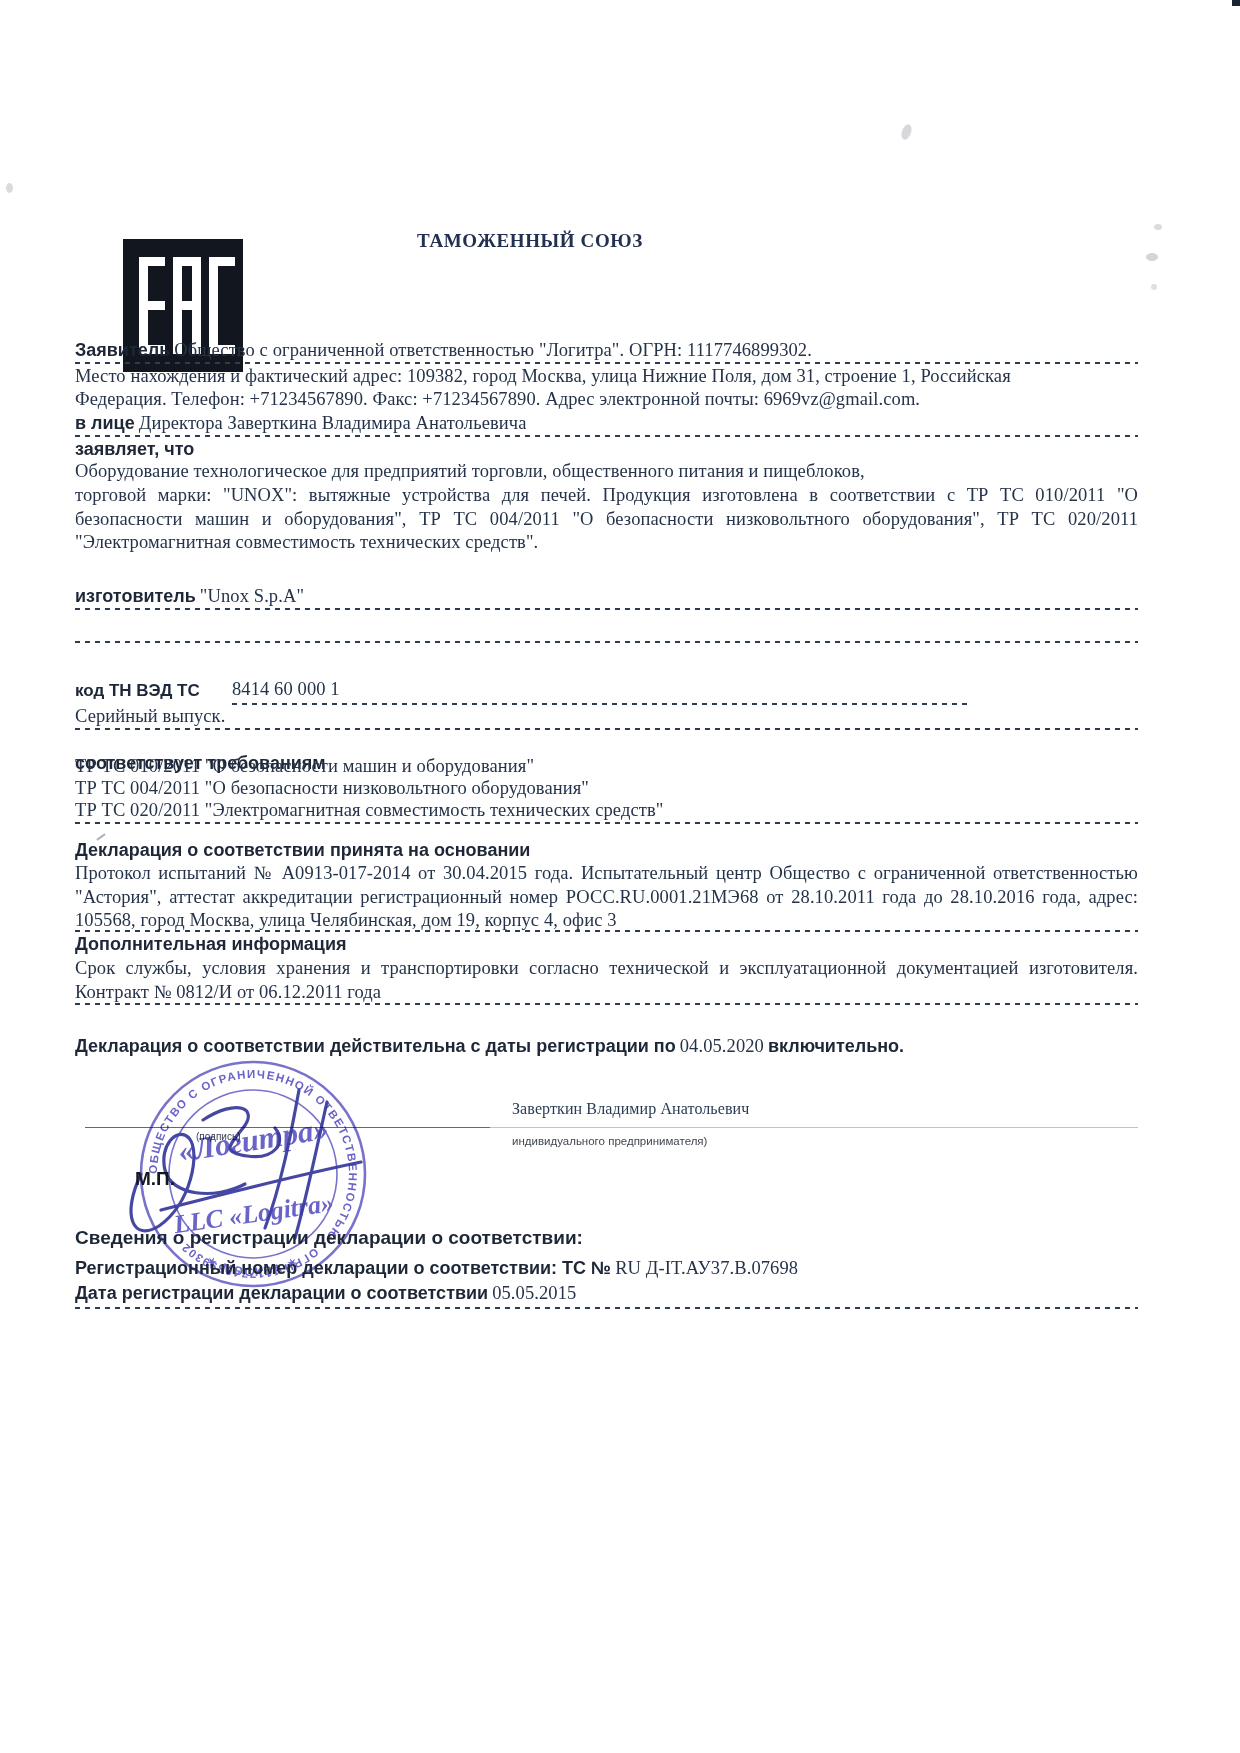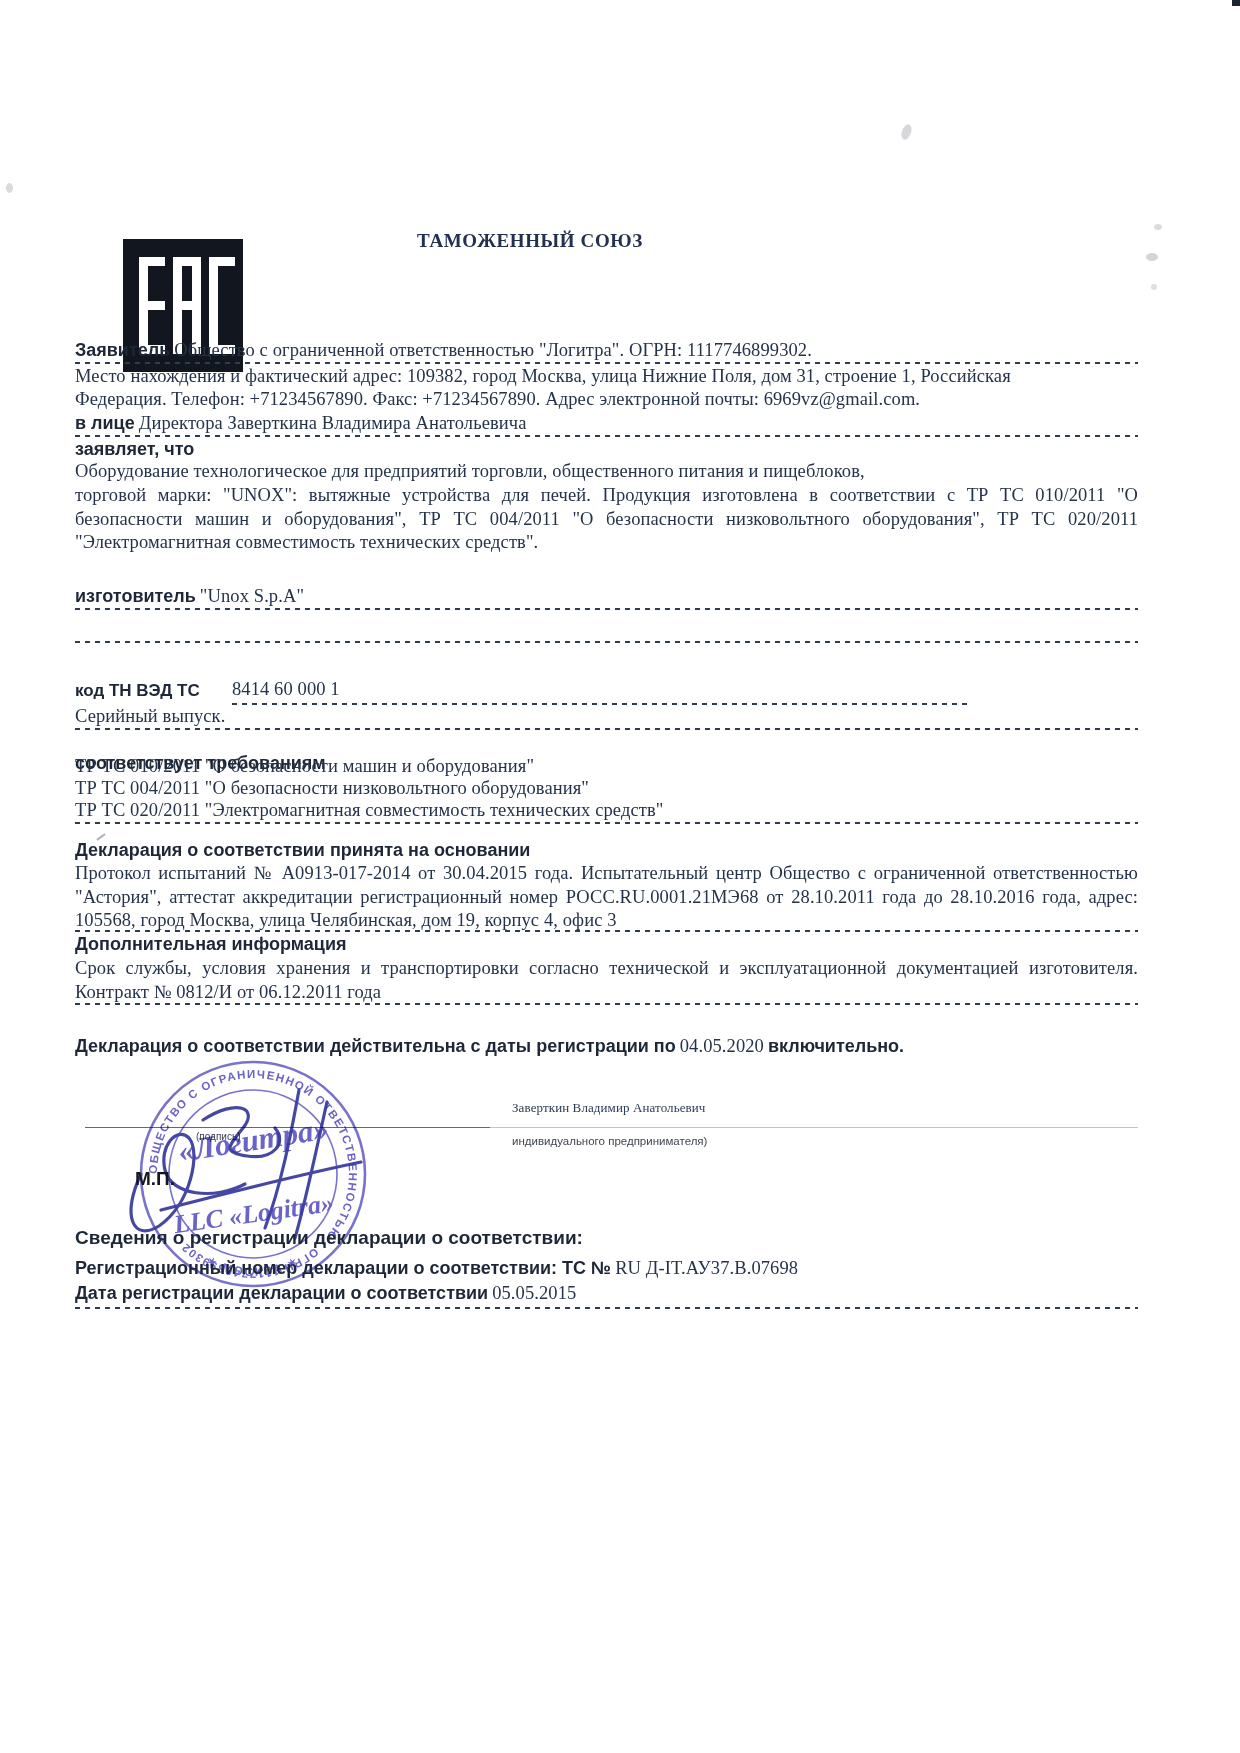--- a/index.html
+++ b/index.html
@@ -98,21 +98,21 @@
   <div class="abs" style="left:75px;top:1036px;">
     <span class="sansb">Декларация о соответствии действительна с даты регистрации по</span>
     <span class="serif">04.05.2020</span>
     <span class="sansb">включительно.</span>
   </div>
 
   <div class="abs line-solid" style="left:85px;top:1127px;width:405px;"></div>
   <div class="abs line-faint" style="left:490px;top:1127px;width:648px;"></div>
   <div class="abs tiny" style="left:196px;top:1131px;">(подпись)</div>
 
-  <div class="abs serif" style="left:512px;top:1100px;font-size:13px;color:#2a3a55;">Заверткин Владимир Анатольевич</div>
+  <div class="abs serif" style="left:512px;top:1100px;font-size:16px;color:#2a3a55;">Заверткин Владимир Анатольевич</div>
   <div class="abs caption" style="left:512px;top:1133px;width:650px;">
     <div>индивидуального предпринимателя)</div>
   </div>
 
   <div class="abs stamp-wrap" style="left:103px;top:1024px;width:300px;height:300px;">
     <svg width="300" height="300" viewBox="0 0 300 300">
       <g stroke="#6a63c8" fill="none" opacity="0.9">
         <circle cx="150" cy="150" r="112" stroke-width="2.6"></circle>
         <circle cx="150" cy="150" r="84" stroke-width="1.6"></circle>
       </g>

